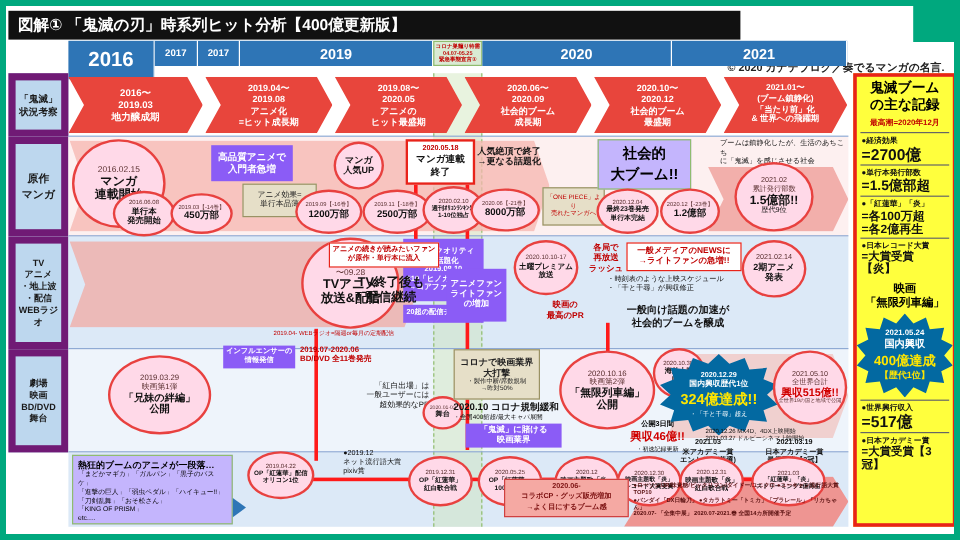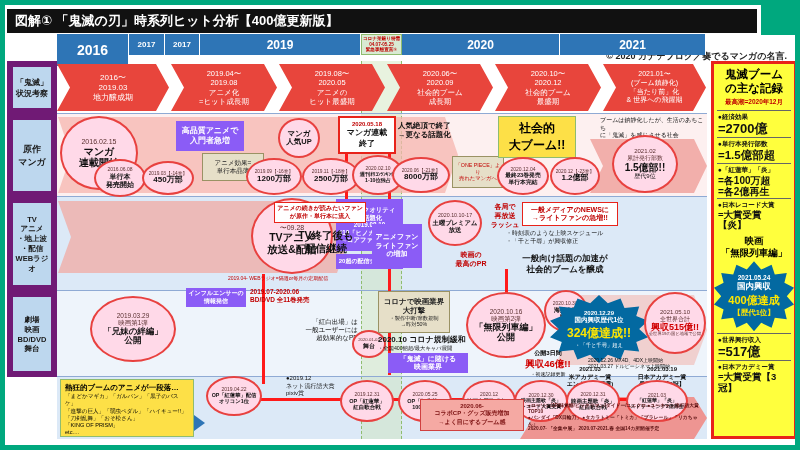--- a/index.html
+++ b/index.html
@@ -5,52 +5,52 @@
   *{margin:0;padding:0;box-sizing:border-box}
   body{font-family:"Liberation Sans","DejaVu Sans",sans-serif;background:#d8d8d8}
   #wrap{position:relative;width:800px;height:450px;background:#fff;border:5px solid #00A87E;overflow:hidden}
   .abs{position:absolute}
   .pre{white-space:pre-line}
   .flexc{display:flex;flex-direction:column;align-items:center;justify-content:center;text-align:center}
   .hdr{background:#111;color:#fff;display:flex;align-items:center;padding-left:8px;font-weight:bold;font-size:13px}
   .yr{background:#2E75B6;color:#fff;font-weight:bold;display:flex;align-items:center;justify-content:center;border-right:1px solid #fff}
   .rowlab{background:#BDD7EE;border:6px solid #701a75;display:flex;align-items:center;justify-content:center;text-align:center;font-weight:bold;color:#1a1a1a}
   .chev{clip-path:polygon(0 0,calc(100% - 13px) 0,100% 50%,calc(100% - 13px) 100%,0 100%,13px 50%)}
-  .phase{background:#E8453C;color:#fff;font-weight:normal;line-height:1.25}
+  .phase{background:#E8453C;color:#fff;font-weight:bold;line-height:1.25}
   .circ{background:#FFD9E8;border:2px solid #E8413F;border-radius:50%;overflow:hidden;line-height:1.12}
   .ct{font-size:6px;color:#5a3030}
   .cv{font-size:8px;font-weight:bold;color:#111}
   .rbox{background:#8b5cf6;color:#fff;font-weight:bold;display:flex;align-items:center;justify-content:center;text-align:center;line-height:1.2}
   .wbox{background:#fff;border:1.5px solid #E8231A;color:#C00000;font-weight:bold;display:flex;align-items:center;justify-content:center;text-align:center;line-height:1.2}
   .bbox{background:#E6DFC8;border:1px solid #9A9264;color:#222;display:flex;flex-direction:column;align-items:center;justify-content:center;text-align:center;line-height:1.2}
-  .gpanel{background:#fde047;border:1.5px solid #8FBC6F}
+  .gpanel{background:#c4b5fd;border:1.5px solid #8FBC6F}
   .txt{line-height:1.25;color:#111}
   .vline{background:#FF1A1A}
   .hline{background:#FF1A1A}
   .bga{opacity:.75}
   .burst{background:#0369a1;color:#fff;clip-path:polygon(50% 0%,59% 12%,72% 5%,76% 19%,91% 17%,88% 31%,100% 38%,91% 50%,100% 62%,88% 69%,91% 83%,76% 81%,72% 95%,59% 88%,50% 100%,41% 88%,28% 95%,24% 81%,9% 83%,12% 69%,0% 62%,9% 50%,0% 38%,12% 31%,9% 17%,24% 19%,28% 5%,41% 12%)}
   .yel{color:#FFE600}
   .sum{background:#FFFF3D;border:3px solid #E8231A;padding:4px 3px;display:flex;flex-direction:column;align-items:center}
   .sumitem{width:100%;border-top:1px solid #666;padding:2px 1px 1px 1px}
   .sumlab{font-size:6.5px;font-weight:bold;color:#111}
   .sumval{font-size:11.5px;font-weight:bold;color:#111;line-height:1.1}
 </style>
 </head>
 <body>
 
 <div id="wrap">
 
   <div class="abs" style="right:0;top:0;width:34px;height:30px;background:#00A87E"></div>
 
-  <div class="abs hdr" style="left:2px;top:4px;width:750px;height:24px">
+  <div class="abs hdr" style="left:2px;top:4px;width:610px;height:24px">
     <span>図解① 「鬼滅の刃」時系列ヒット分析【400億更新版】</span>
   </div>
   <div class="abs txt" style="right:8px;top:46px;font-size:9px;font-weight:bold;color:#222">© 2020 カナデブログ／奏でるマンガの名言.</div>
 
-  <div class="abs yr" style="left:52px;top:29px;width:72px;height:32px;font-size:14px">
+  <div class="abs yr" style="left:52px;top:29px;width:72px;height:32px;font-size:17px">
       <span>2016</span>
     </div>
   <div class="abs yr" style="left:124px;top:29px;width:36px;height:21px;font-size:8px">
       <span>2017</span>
     </div>
   <div class="abs yr" style="left:160px;top:29px;width:35px;height:21px;font-size:8px">
       <span>2017</span>
     </div>
   <div class="abs yr" style="left:195px;top:29px;width:161px;height:21px;font-size:12px">
       <span>2019</span>
@@ -224,20 +224,25 @@
 再放送
 ラッシュ</div>
   <div class="abs txt pre" style="left:441px;top:246px;width:50px;font-size:7px;font-weight:bold;color:#C00000;text-align:center">映画の
 最高のPR</div>
   <div class="abs wbox pre" style="left:517px;top:197px;width:96px;height:24px;font-size:7px">一般メディアのNEWSに
 →ライトファンの急増!!</div>
   <div class="abs txt pre" style="left:501px;top:225px;width:116px;font-size:6px">・時刻表のような上映スケジュール
 ・「千と千尋」が興収修正</div>
   <div class="abs txt pre" style="left:500px;top:248px;width:120px;font-size:8.5px;font-weight:bold;text-align:center">一般向け話題の加速が
 社会的ブームを醸成</div>
+  <div class="abs circ flexc" style="left:613px;top:195px;width:54px;height:48px">
+    <span class="ct pre" style="font-size:6px">2021.02.14</span>
+    <span class="cv pre" style="font-size:7.5px">2期アニメ
+発表</span>
+  </div>
 
   <div class="abs rbox pre" style="left:181px;top:283px;width:60px;height:19px;font-size:6px">インフルエンサーの
 情報発信</div>
   <div class="abs txt pre" style="left:245px;top:283px;width:112px;font-size:6.5px;font-weight:bold;color:#C00000">2019.07-2020.06
 BD/DVD 全11巻発売</div>
   <div class="abs circ flexc" style="left:85px;top:291px;width:86px;height:66px">
     <span class="ct pre" style="font-size:6.5px">2019.03.29
 映画第1弾</span>
     <span class="cv pre" style="font-size:8.5px">「兄妹の絆編」
 公開</span>

